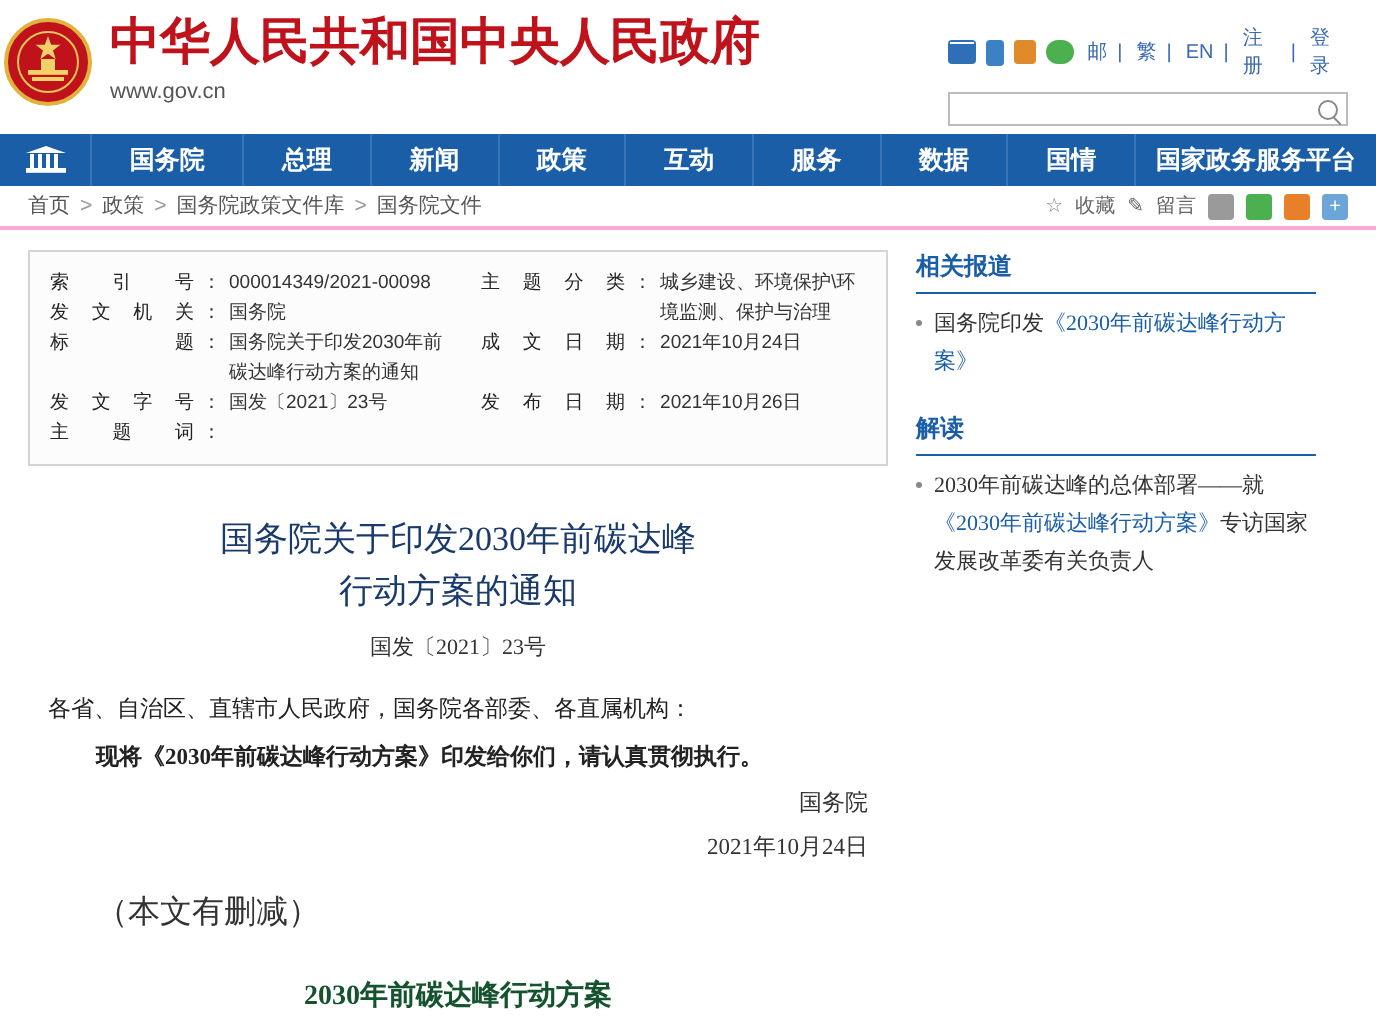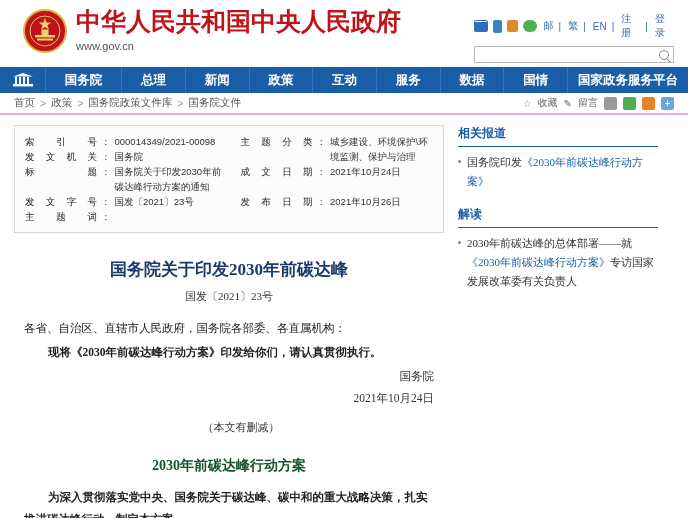--- a/index.html
+++ b/index.html
@@ -8,21 +8,21 @@
     width: 688px; height: 518px;
     background: #d8d8d8;
     font-family: "Liberation Sans", sans-serif;
     font-size: 11px;
     color: #333;
     overflow: hidden;
   }
   .page { width:688px; height:518px; background:#fff; position:relative; }
 
   
-  .header { padding: 8px 14px 4px 22px; display:flex; align-items:flex-start; background:#fff;justify-content:space-between; }
+  .header { padding: 8px 14px 4px 1px; display:flex; align-items:flex-start; background:#fff;justify-content:space-between; }
   .emblem { width:46px; height:46px; margin-right:8px; position:relative; flex:0 0 auto; }
   .emblem svg { display:block; }
   .site-title { flex:0 0 auto; }
   .site-title .cn {
     font-family: "Liberation Serif", serif;
     font-size: 25px; font-weight:bold; color:#c0121a; letter-spacing:0px;
     line-height:1.15;
   }
   .site-title .url { font-size:11px; color:#555; margin-top:3px; }
   .header-right { margin-left:auto; width:200px; padding-top:4px; }
@@ -71,28 +71,28 @@
   .metacol.right { padding-left:10px; }
   .metarow { display:flex; font-size:9.5px; line-height:15px; color:#333; }
   .metarow .k { width:72px; text-align:justify; text-align-last:justify; color:#222; flex:0 0 auto;}
   .metarow .c { margin:0 4px; }
   .metarow .v { color:#333; }
 
   
   .article { padding: 14px 10px 0 10px; }
   h1.doc-title {
     font-family:"Liberation Serif", serif;
-    font-size:17px; font-weight:bold; color:#1a3a6b; text-align:center;
+    font-size:17px; font-weight:normal; color:#1a3a6b; text-align:center;
     line-height:1.55; margin:10px 0 6px 0;
   }
   .docnum { text-align:center; font-size:11px; color:#333; margin-bottom:14px; font-family:"Liberation Serif", serif;}
   .para { font-size:11.5px; line-height:1.9; color:#222; text-indent:0; margin:0 0 2px 0; font-family:"Liberation Serif", serif;}
   .para.indent { text-indent:24px;font-weight:bold; }
   .sign { text-align:right; font-size:11.5px; line-height:1.9; font-family:"Liberation Serif", serif; }
-  .note { text-indent:24px; font-size:11px; margin-top:10px; font-family:"Liberation Serif", serif;text-align:center;}
+  .note { text-indent:24px; font-size:16px; margin-top:10px; font-family:"Liberation Serif", serif;}
   h2.sec-title {
     text-align:center; font-size:14px; font-weight:bold; color:#14532d;
     font-family:"Liberation Serif", serif; margin:22px 0 12px 0;
   }
 
   
   .side-h { color:#1a5ea8; font-weight:bold; font-size:12px; padding-bottom:4px; border-bottom:1px solid #1a5ea8; margin-bottom:6px;}
   .side-h.second { margin-top:14px; }
   .side-item { font-size:11px; line-height:1.75; color:#333; padding-left:9px; position:relative; font-family:"Liberation Serif", serif;}
   .side-item:before { content:""; position:absolute; left:0; top:7px; width:3px;height:3px;background:#888;border-radius:50%; }
@@ -229,20 +229,21 @@
             <span class="k">发布日期</span>
               <span class="c">：</span>
               <span class="v">2021年10月26日</span>
           </div>
         </div>
       </div>
 
       <div class="article">
         <h1 class="doc-title">
           <span>国务院关于印发2030年前碳达峰</span><br>
+          <span>行动方案的通知</span>
         </h1>
         <div class="docnum">国发〔2021〕23号</div>
 
         <p class="para">各省、自治区、直辖市人民政府，国务院各部委、各直属机构：</p>
         <p class="para indent">现将《2030年前碳达峰行动方案》印发给你们，请认真贯彻执行。</p>
 
         <div class="sign">国务院</div>
         <div class="sign">2021年10月24日</div>
 
         <div class="note">（本文有删减）</div>

